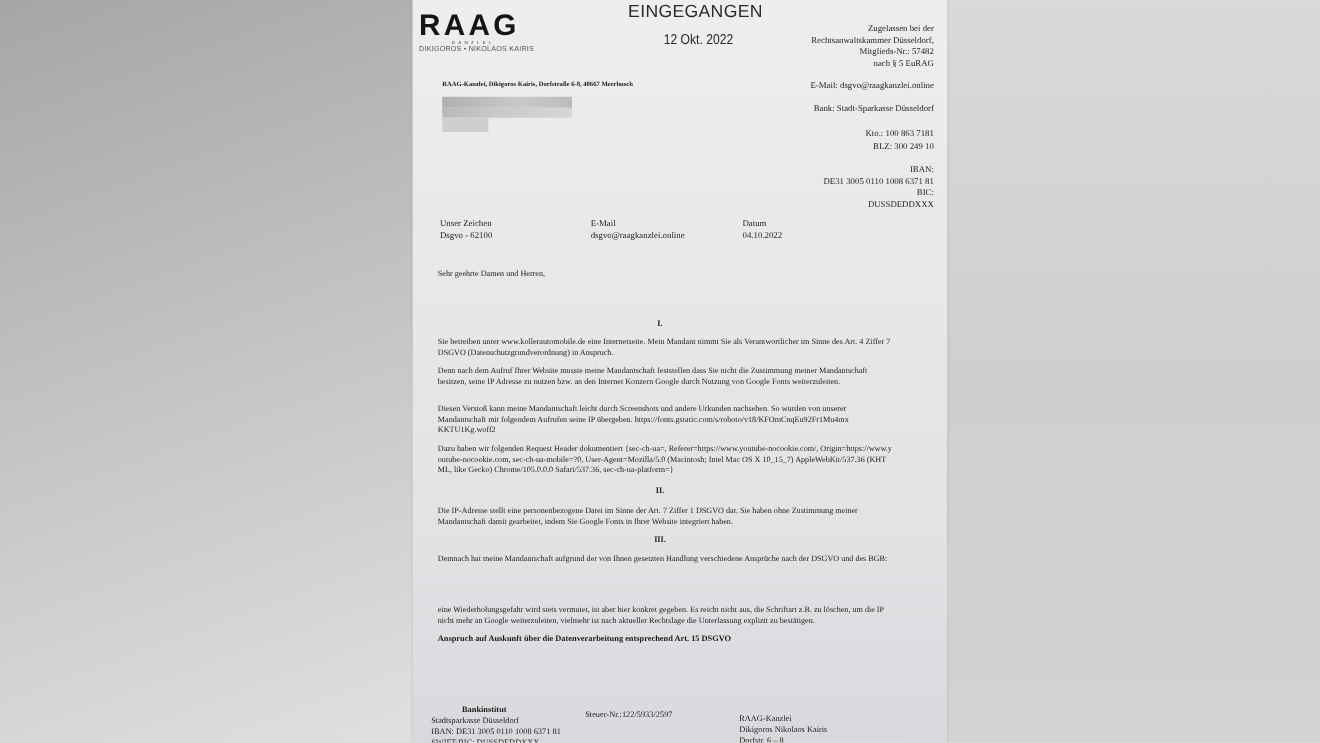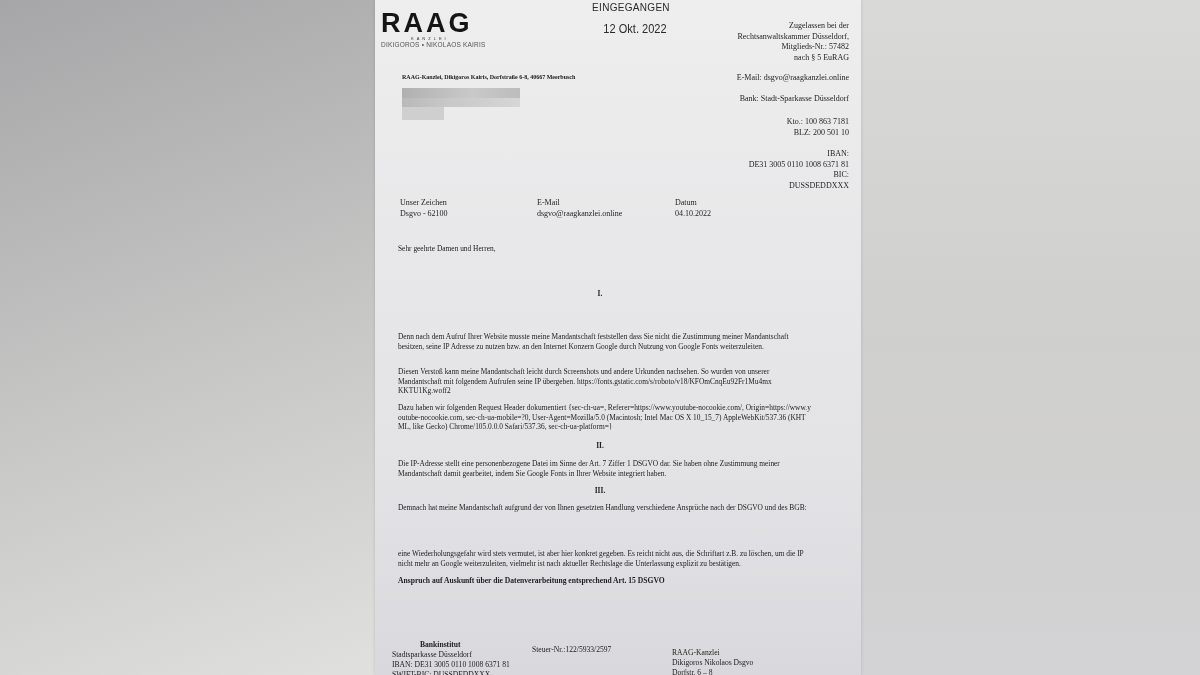--- a/index.html
+++ b/index.html
@@ -22,21 +22,21 @@
   .abs { position:absolute; }
 
   
   .logo { left:6px; top:10px; width:110px; }
   .logo-mark { font-family:"Liberation Sans", sans-serif; font-weight:bold; font-size:27px; letter-spacing:3px; color:#151515; line-height:26px; }
   .logo-sub { font-family:"Liberation Sans", sans-serif; font-size:4px; letter-spacing:3px; color:#333; margin-left:30px; line-height:5px; }
   .logo-names { font-family:"Liberation Sans", sans-serif; font-size:6.5px; color:#555; letter-spacing:0.2px; line-height:8px; }
 
   
   .stamp { left:196px; top:2px; width:120px; text-align:center; font-family:"Liberation Sans", sans-serif; color:#2a2a2a; }
-  .stamp-title { font-size:10px; letter-spacing:0.3px; }
+  .stamp-title { font-size:16px; letter-spacing:0.3px; }
   .stamp-date { font-size:13px; margin-top:8px; margin-left:8px; transform:scaleX(0.85); }
 
   .right-col { right:12px; text-align:right; font-size:8px; line-height:10.5px; color:#1e1e1e; }
 
   .sender-line { left:27px; top:74px; font-size:6px; font-weight:bold; color:#1a1a1a; }
 
   .redacted { left:27px; top:88px; width:118px; height:32px; }
   .redacted .r1 { position:absolute; left:0; top:0; width:118px; height:10px; background:linear-gradient(90deg,#b0b0b0,#bdbdbd 30%,#c9c9c9 60%,#bcbcbc); }
   .redacted .r2 { position:absolute; left:0; top:10px; width:118px; height:9px; background:linear-gradient(90deg,#b9b9b9,#c8c8c8 40%,#d6d6d6); }
   .redacted .r3 { position:absolute; left:0; top:19px; width:42px; height:13px; background:#cfcfcf; }
@@ -71,21 +71,21 @@
   <div class="abs right-col" style="top:21px;">
     <div>Zugelassen bei der</div>
     <div>Rechtsanwaltskammer Düsseldorf,</div>
     <div>Mitglieds-Nr.: 57482</div>
     <div>nach § 5 EuRAG</div>
   </div>
   <div class="abs right-col" style="top:73px;">E-Mail: dsgvo@raagkanzlei.online</div>
   <div class="abs right-col" style="top:94px;">Bank: Stadt-Sparkasse Düsseldorf</div>
   <div class="abs right-col" style="top:117px;">
     <div>Kto.: 100 863 7181</div>
-    <div>BLZ: 200 501 10</div>
+    <div>BLZ: 300 249 10</div>
   </div>
   <div class="abs right-col" style="top:149px;">
     <div>IBAN:</div>
     <div>DE31 3005 0110 1008 6371 81</div>
     <div>BIC:</div>
     <div>DUSSDEDDXXX</div>
   </div>
 
   <div class="abs sender-line">RAAG-Kanzlei, Dikigoros Kairis, Dorfstraße 6-8, 40667 Meerbusch</div>
 
@@ -104,20 +104,21 @@
     <div>dsgvo@raagkanzlei.online</div>
   </div>
   <div class="abs ref-block" style="left:300px;">
     <div>Datum</div>
     <div>04.10.2022</div>
   </div>
 
   <div class="abs body-text" style="top:244px;">Sehr geehrte Damen und Herren,</div>
 
   <div class="abs section-num" style="top:289px;">I.</div>
+  <div class="abs body-text" style="top:306px;">Sie betreiben unter www.kollerautomobile.de eine Internetseite. Mein Mandant nimmt Sie als Verantwortlicher im Sinne des Art. 4 Ziffer 7 DSGVO (Datenschutzgrundverordnung) in Anspruch.</div>
   <div class="abs body-text" style="top:332px;">Denn nach dem Aufruf Ihrer Website musste meine Mandantschaft feststellen dass Sie nicht die Zustimmung meiner Mandantschaft besitzen, seine IP Adresse zu nutzen bzw. an den Internet Konzern Google durch Nutzung von Google Fonts weiterzuleiten.</div>
   <div class="abs body-text" style="top:367px;">Diesen Verstoß kann meine Mandantschaft leicht durch Screenshots und andere Urkunden nachsehen. So wurden von unserer Mandantschaft mit folgendem Aufrufen seine IP übergeben. https://fonts.gstatic.com/s/roboto/v18/KFOmCnqEu92Fr1Mu4mx KKTU1Kg.woff2</div>
   <div class="abs body-text" style="top:403px; word-break:break-all;">Dazu haben wir folgenden Request Header dokumentiert {sec-ch-ua=, Referer=https://www.youtube-nocookie.com/, Origin=https://www.youtube-nocookie.com, sec-ch-ua-mobile=?0, User-Agent=Mozilla/5.0 (Macintosh; Intel Mac OS X 10_15_7) AppleWebKit/537.36 (KHTML, like Gecko) Chrome/105.0.0.0 Safari/537.36, sec-ch-ua-platform=}</div>
 
   <div class="abs section-num" style="top:441px;">II.</div>
   <div class="abs body-text" style="top:459px;">Die IP-Adresse stellt eine personenbezogene Datei im Sinne der Art. 7 Ziffer 1 DSGVO dar. Sie haben ohne Zustimmung meiner Mandantschaft damit gearbeitet, indem Sie Google Fonts in Ihrer Website integriert haben.</div>
 
   <div class="abs section-num" style="top:486px;">III.</div>
   <div class="abs body-text" style="top:503px;">Demnach hat meine Mandantschaft aufgrund der von Ihnen gesetzten Handlung verschiedene Ansprüche nach der DSGVO und des BGB:</div>
 
@@ -126,16 +127,16 @@
 
   <div class="abs footer" style="left:17px; top:640px;">
     <div style="font-weight:bold;padding-left:28px;">Bankinstitut</div>
     <div>Stadtsparkasse Düsseldorf</div>
     <div>IBAN: DE31 3005 0110 1008 6371 81</div>
     <div>SWIFT-BIC: DUSSDEDDXXX</div>
   </div>
   <div class="abs footer" style="left:157px; top:645px;">Steuer-Nr.:122/5933/2597</div>
   <div class="abs footer" style="left:297px; top:648px;">
     <div>RAAG-Kanzlei</div>
-    <div>Dikigoros Nikolaos Dsgvo</div>
+    <div>Dikigoros Nikolaos Kairis</div>
     <div>Dorfstr. 6 – 8</div>
   </div>
 </div>
 
 </body></html>

